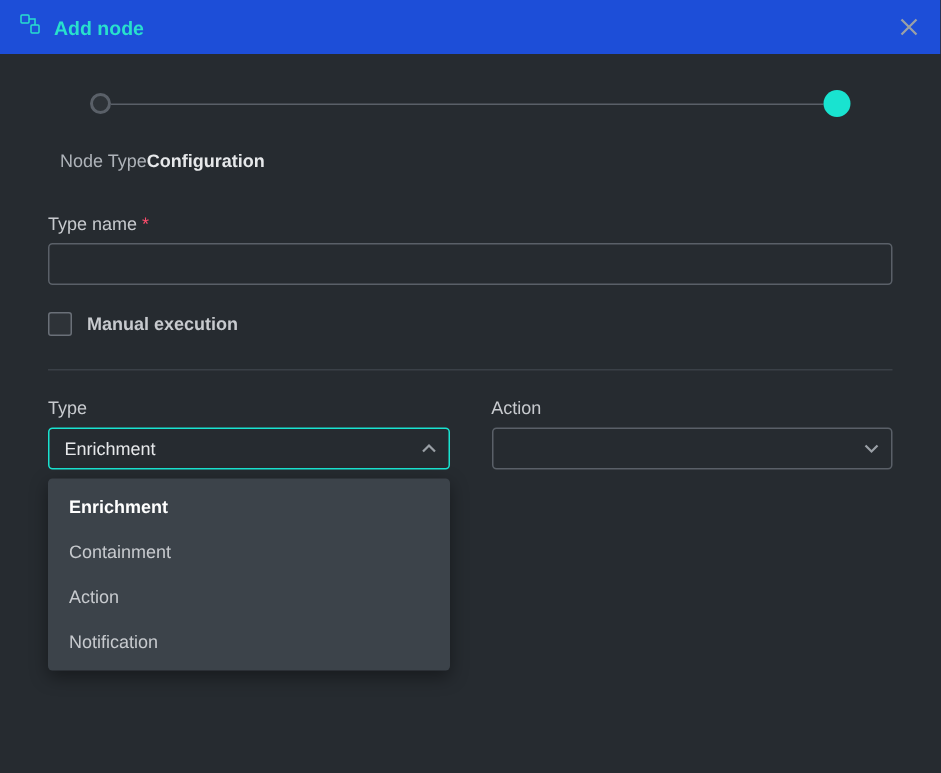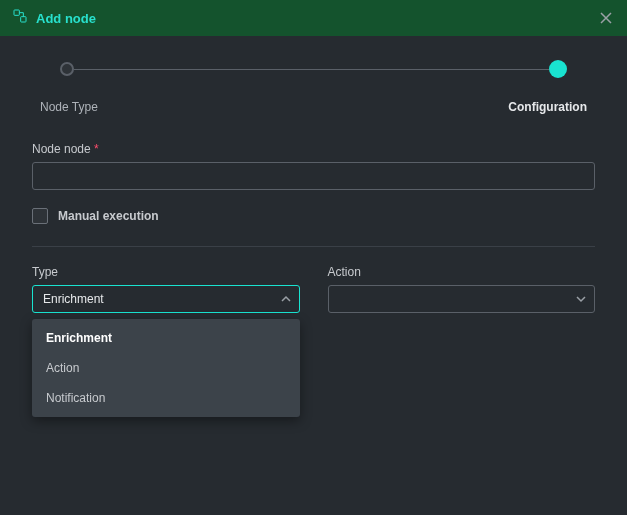--- a/index.html
+++ b/index.html
@@ -5,21 +5,21 @@
     * { box-sizing: border-box; margin: 0; padding: 0; }
     body {
       width: 627px;
       height: 515px;
       background: #262b30;
       font-family: "Segoe UI", Arial, sans-serif;
       color: #d0d3d6;
       overflow: hidden;
     }
     .header {
-      background: #14532d;
+      background: #1d4ed8;
       height: 36px;
       display: flex;
       align-items: center;
       padding: 0 12px;
       justify-content: space-between;
       gap: 36px;
     }
     .header-left { display: flex; align-items: center; gap: 8px; }
     .title { color: #28e0cd; font-size: 13px; font-weight: 600; }
     .close-btn { color: #9aa0a6; font-size: 14px; cursor: pointer; width:18px; height:18px; display:flex; align-items:center; justify-content:center;}
@@ -49,21 +49,20 @@
       position: relative;
       z-index: 2;
     }
     .step-dot.active {
       width: 18px; height: 18px;
       background: #19e3d0;
       border: none;
     }
     .step-labels {
       display: flex;
-      justify-content: space-between;
       padding: 6px 40px 16px 40px;
       font-size: 12px;
       color: #aeb3b9;
     }
     .step-labels .active-lbl { color: #e6e8ea; font-weight:700; }
     
     .form-area { padding: 12px 32px; }
     .form-label { font-size: 12px; color: #c7cace; margin-bottom: 6px; display:block;}
     .req { color: #ff4d6d; }
     .text-input {
@@ -156,21 +155,21 @@
     <div class="step-dot active"></div>
   </div>
 </div>
 <div class="step-labels">
   <span>Node Type</span>
   <span class="active-lbl">Configuration</span>
 </div>
 
 <div class="form-area">
   <label class="form-label">
-    <span>Node node</span>
+    <span>Type name</span>
     <span class="req"> *</span>
   </label>
   <input class="text-input" type="text" value="" style="">
 
   <div class="checkbox-row">
     <div class="chk"></div>
     <span class="chk-label">Manual execution</span>
   </div>
 
   <hr class="divider">
@@ -181,20 +180,21 @@
       <div class="select open">
         <span>Enrichment</span>
         <span class="caret">
           <svg width="10" height="10" viewBox="0 0 10 10">
               <path d="M1 7 L5 3 L9 7" fill="none" stroke-width="1.5"></path>
             </svg>
         </span>
       </div>
       <div class="dropdown">
         <div class="dd-item selected">Enrichment</div>
+        <div class="dd-item">Containment</div>
         <div class="dd-item">Action</div>
         <div class="dd-item">Notification</div>
       </div>
     </div>
     <div class="col">
       <label class="form-label">Action</label>
       <div class="select">
         <span></span>
         <span class="caret">
           <svg width="10" height="10" viewBox="0 0 10 10">

